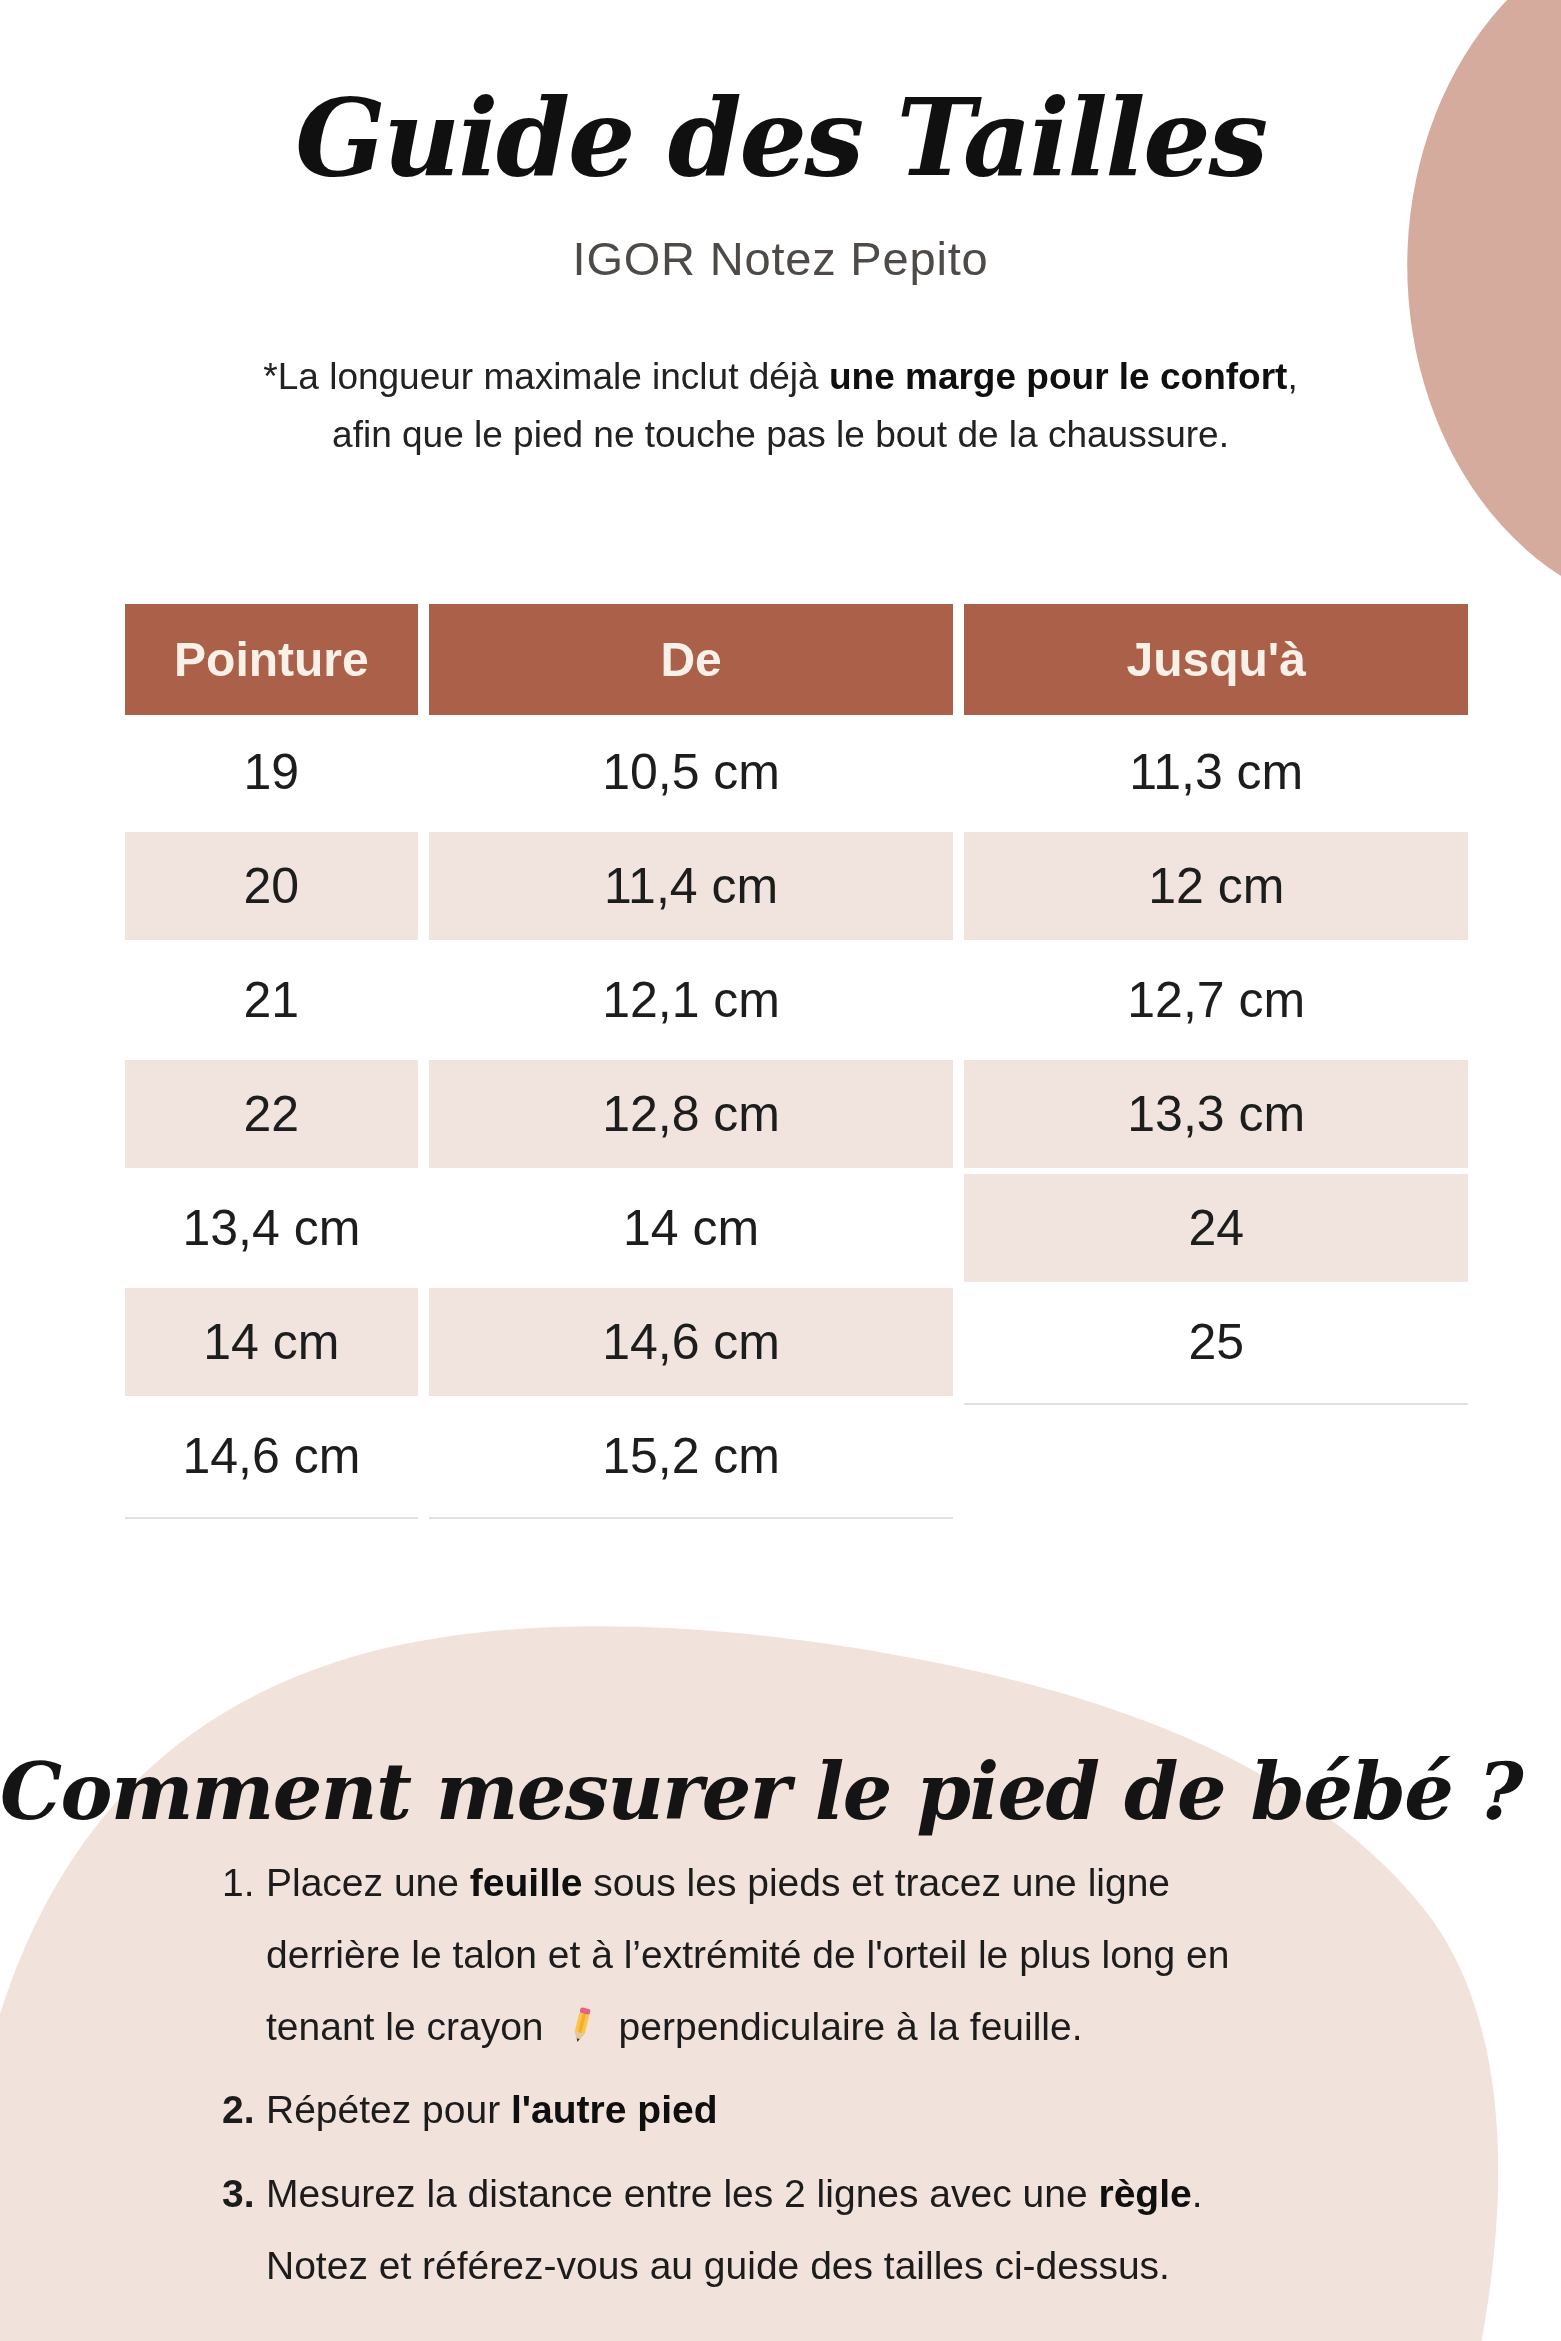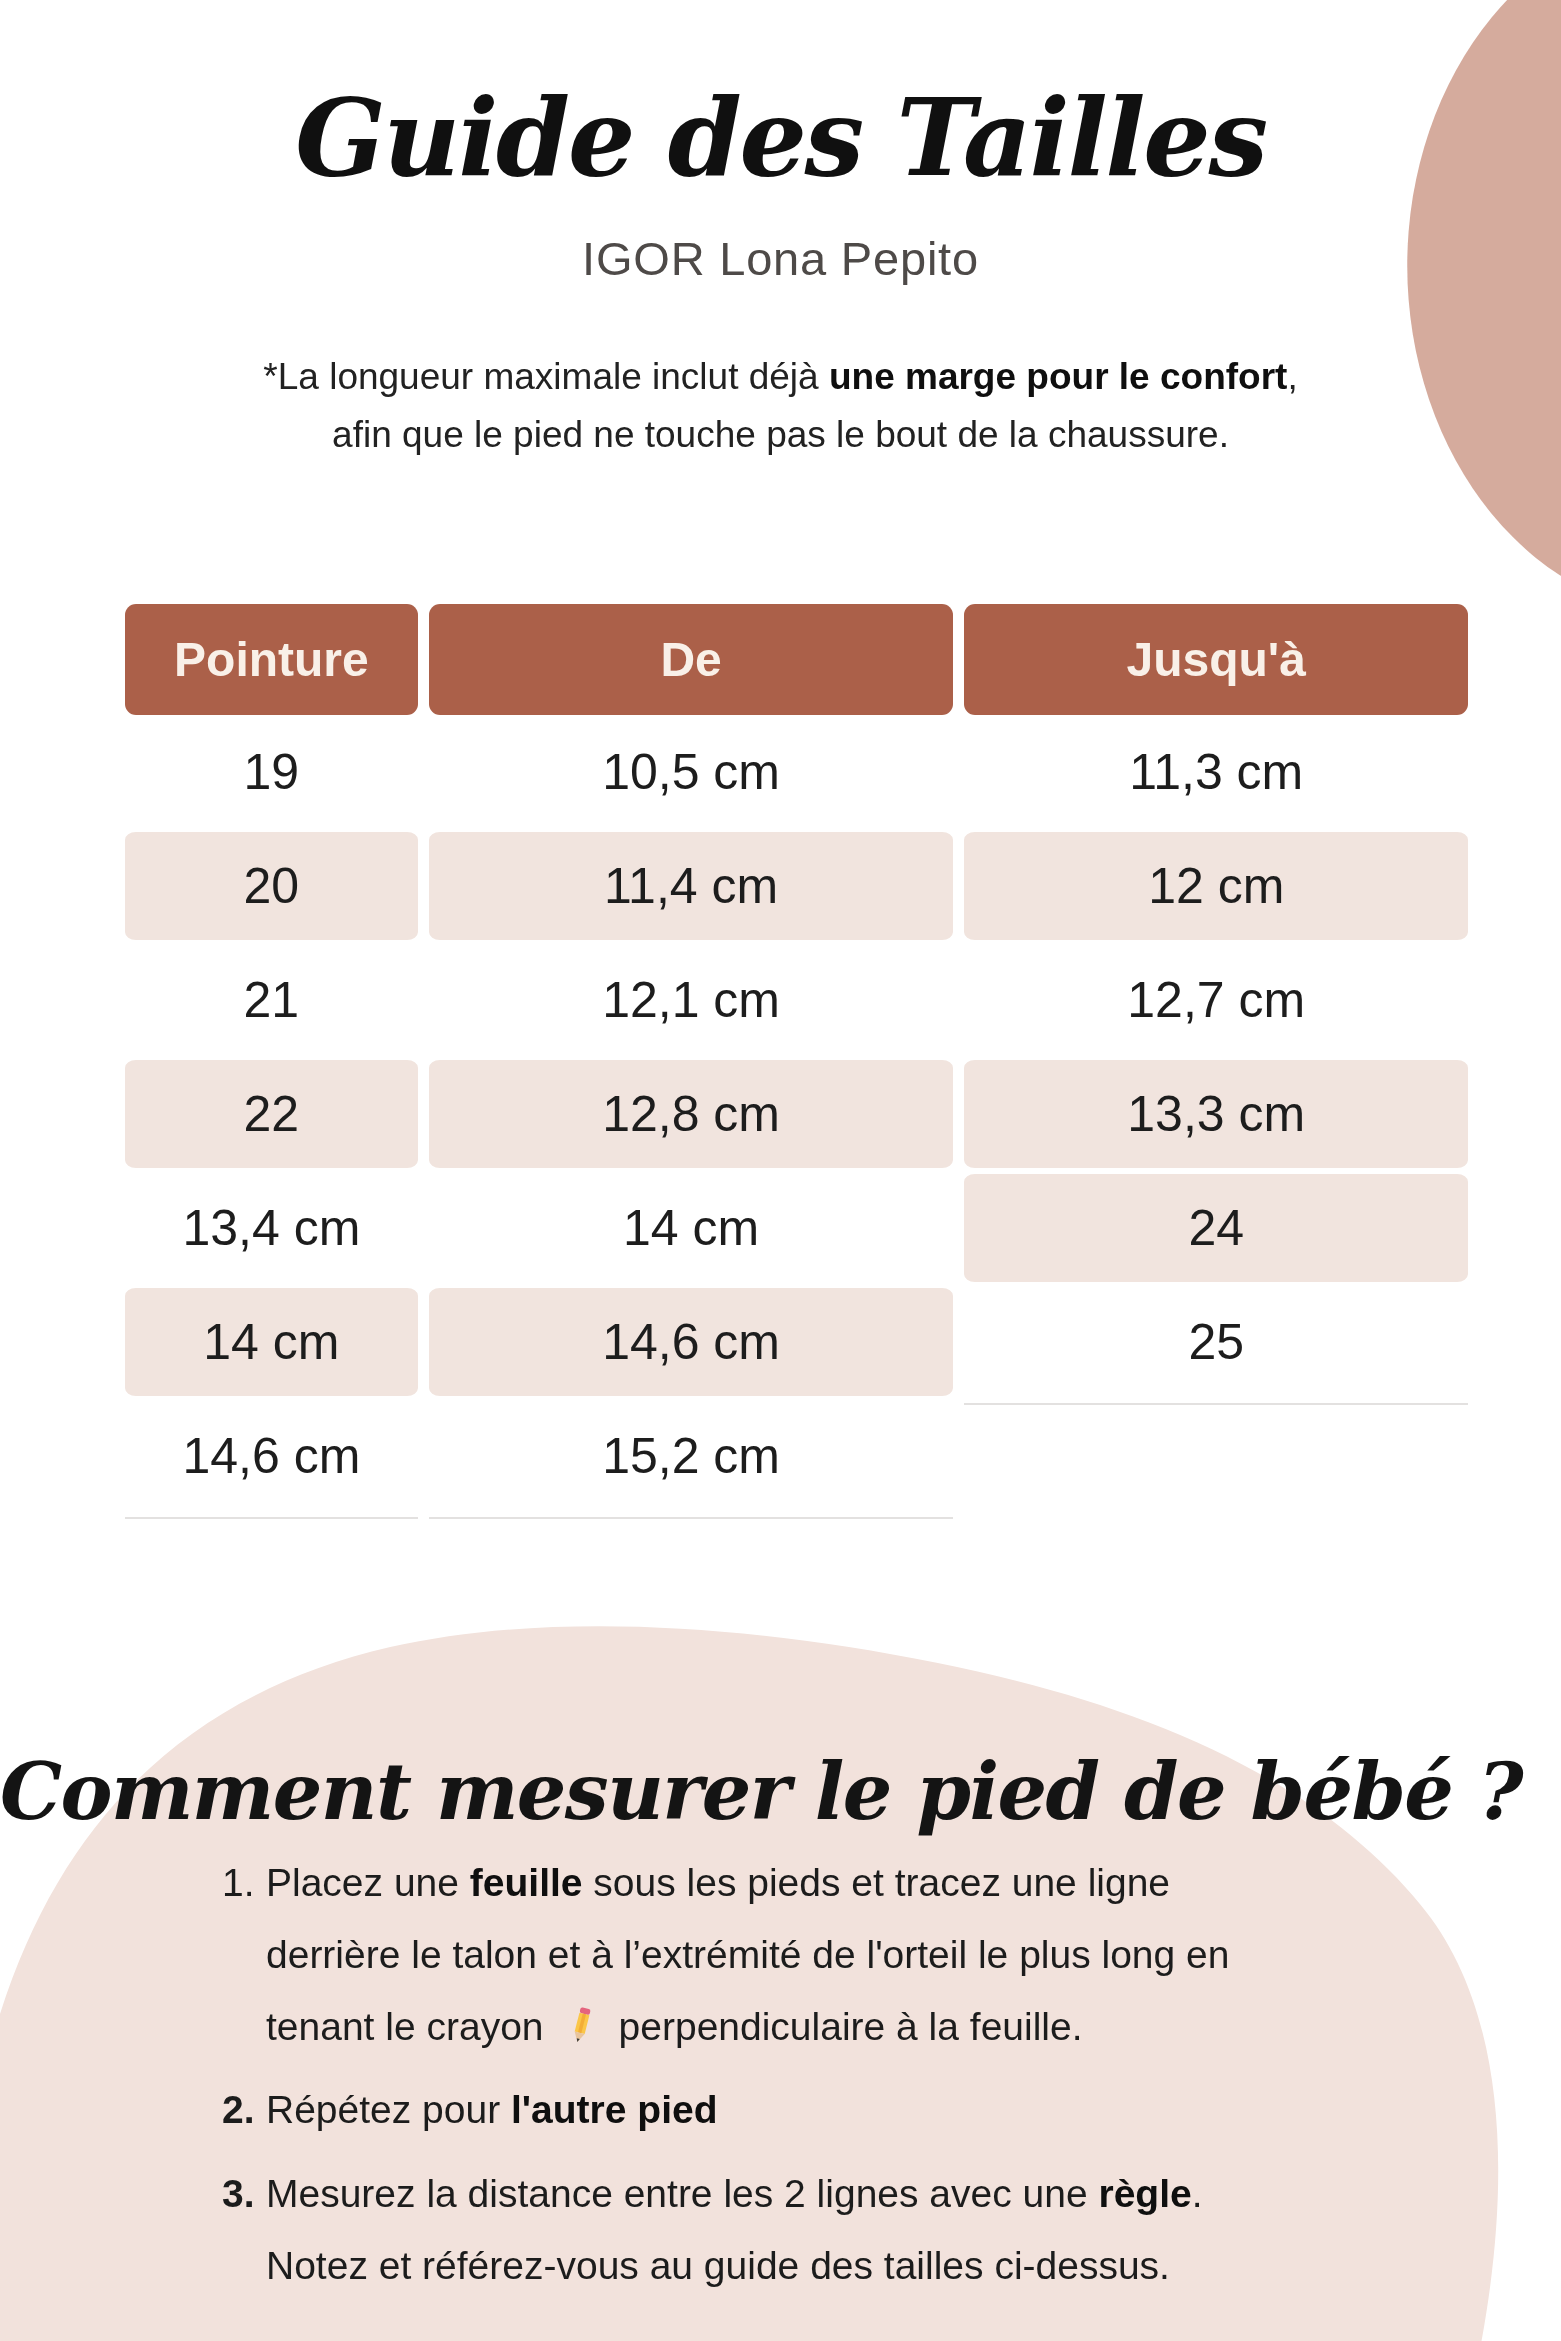--- a/index.html
+++ b/index.html
@@ -50,21 +50,20 @@
     left:125px;top:604px;width:1343px;
     display:grid;
     grid-template-columns:375fr 672fr 645fr;
     grid-auto-rows:114px;
     grid-template-rows:111px;
     column-gap:11px;
   }
   .size-table .cell{
     display:flex;align-items:center;justify-content:center;
     font-size:50px;
-    border-radius:11px;
   }
   .size-table .head{
     background:var(--accent);
     color:var(--header-text);
     font-weight:700;font-size:48px;
   }
   .size-table .alt{
     background:var(--row-pink);
     background-clip:content-box;
     padding:3.1px 0;
@@ -103,21 +102,21 @@
   <ellipse cx="2173" cy="340" rx="370" ry="450" fill="#d5ab9d"></ellipse>
   <path fill="#f2e2dc" d="M 0 2580
            C 80 2330, 240 2170, 500 2110
            C 700 2065, 950 2080, 1200 2130
            C 1450 2180, 1680 2270, 1820 2440
            C 1920 2560, 1942 2760, 1898 3000
            L 0 3000 Z"></path>
 </svg>
 
 <div class="layer page-title">Guide des Tailles</div>
-<div class="layer page-subtitle">IGOR Lona Pepito</div>
+<div class="layer page-subtitle">IGOR Notez Pepito</div>
 
 <div class="layer note" id="note"><span>*La longueur maximale inclut déjà </span><b>une marge pour le confort</b><span>,</span><br><span>afin que le pied ne touche pas le bout de la chaussure.</span></div>
 
 <div class="layer size-table" id="size-table">
   <div class="cell head">Pointure</div>
   <div class="cell head">De</div>
   <div class="cell head">Jusqu'à</div>
 <div class="cell">19</div>
     <div class="cell">10,5 cm</div>
     <div class="cell">11,3 cm</div>

